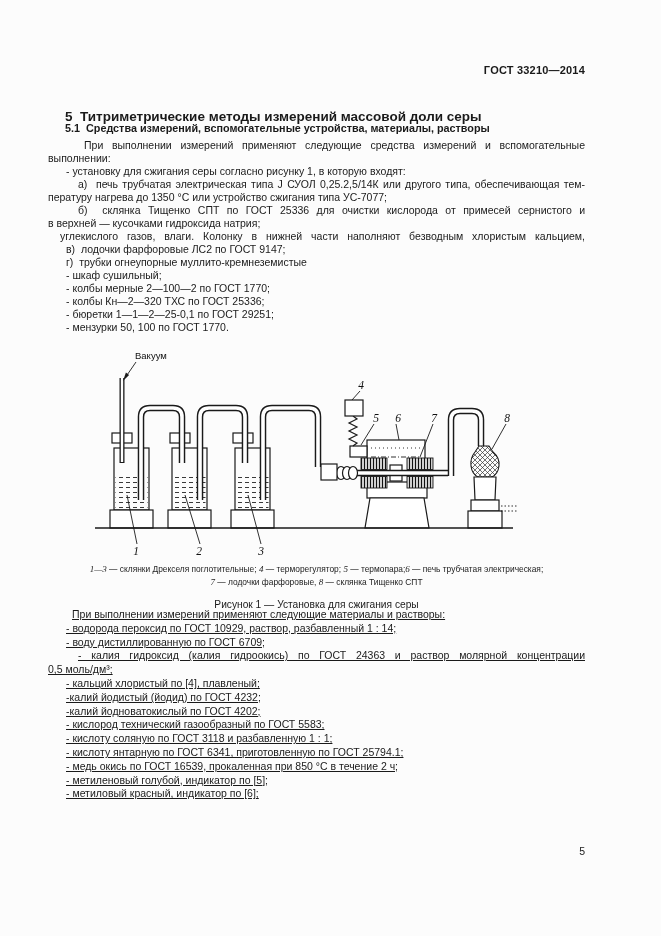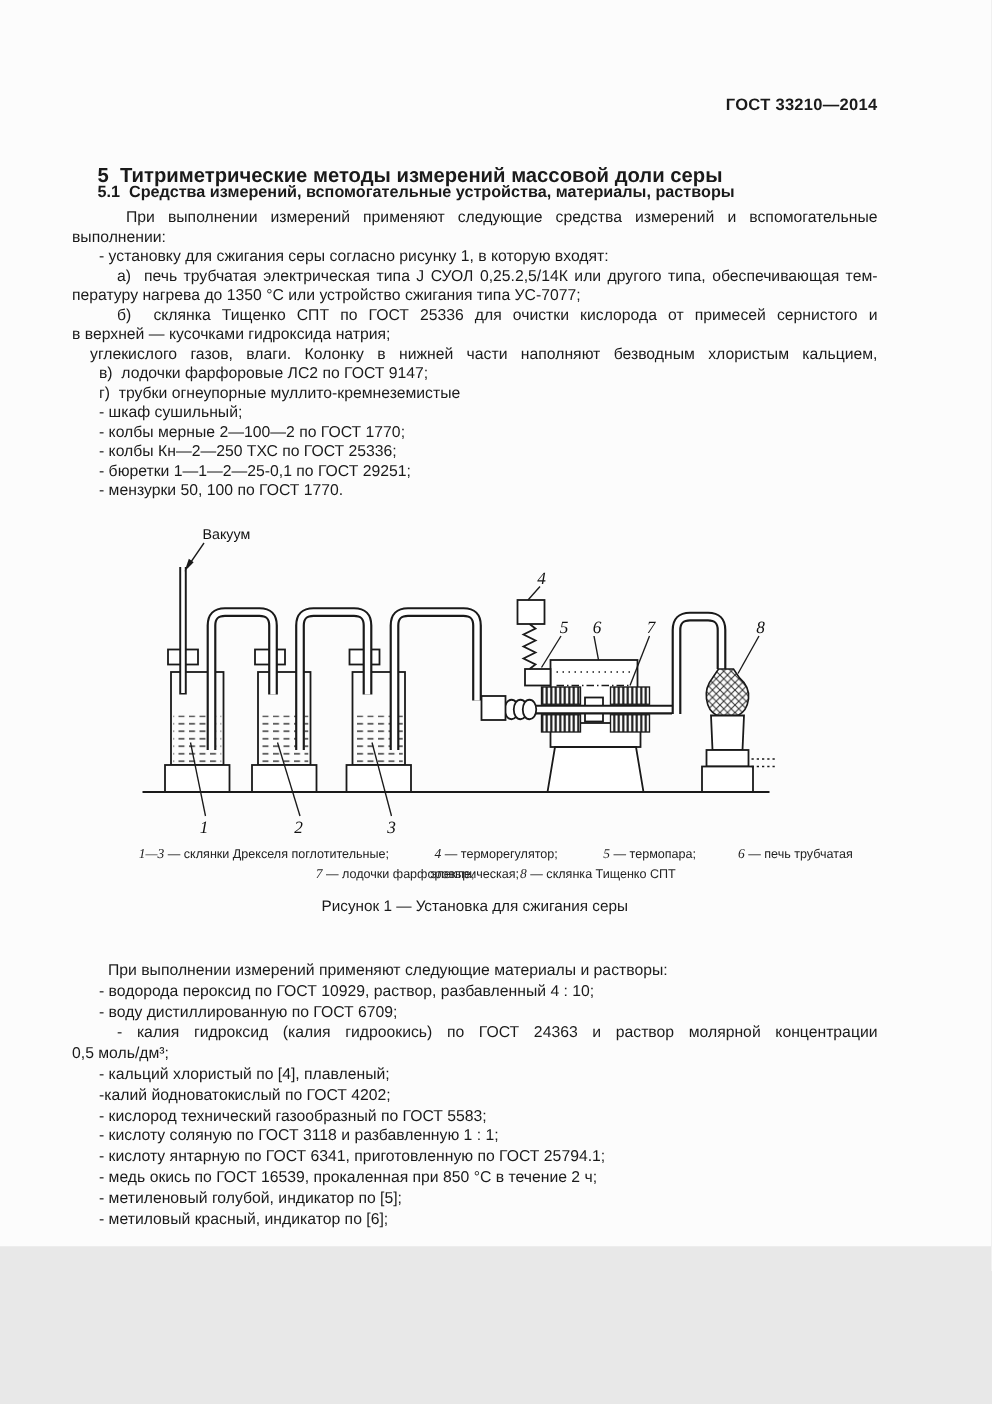--- a/index.html
+++ b/index.html
@@ -1,37 +1,37 @@
 <!DOCTYPE html>
 <html><head>
 <meta charset="utf-8">
 <style>
   html,body{margin:0;padding:0;background:#e8e8e8;}
   .page{
-    position:relative;width:661px;height:831px;background:#fcfcfc;
+    position:relative;width:661px;height:936px;background:#fcfcfc;
     font-family:"Liberation Sans",sans-serif;color:#1a1a1a;overflow:hidden;
     margin:0 auto;
   }
   .abs{position:absolute;}
   .tcol{left:48px;width:537px;}
   .hdr{top:64px;text-align:right;font-size:11px;font-weight:bold;letter-spacing:.2px;}
   .h1{top:109px;padding-left:17px;font-size:13.5px;font-weight:bold;}
   .h2{top:122px;padding-left:17px;font-size:10.8px;font-weight:bold;}
   .tblock{font-size:10.5px;}
   #blk1 .line{height:13px;line-height:13px;}
   #blk2 .line{height:13.8px;line-height:13.8px;}
   .line{white-space:nowrap;}
   .line.jus{white-space:normal;text-align:justify;text-align-last:justify;margin-left:12px;}
   .line.c-p{padding-left:24px;}
   .line.c-d{padding-left:18px;}
   .line.c-l{padding-left:18px;}
   #blk1{top:139px;}
-  #blk2{top:641px;}
+  #blk2{top:608px;text-decoration:underline;}
   .legend{font-size:8.4px;text-align:center;height:13px;line-height:13px;color:#222;}
-  .legend i{font-family:"Liberation Serif",serif;font-style:italic;font-size:9px;margin-left:28px;}
+  .legend i{font-family:"Liberation Serif",serif;font-style:italic;font-size:9px;}
   #legend1{top:563px;}
   #legend2{top:576px;}
   .caption{top:599px;text-align:center;font-size:10.2px;}
   .pagenum{top:845px;text-align:right;font-size:10.5px;}
   svg text.num{font:italic 11.5px "Liberation Serif",serif;fill:#111;}
   svg text.vac{font:9.5px "Liberation Sans",sans-serif;fill:#111;}
   .ln{stroke:#1a1a1a;stroke-width:1.2;fill:none;}
   .fw{fill:#fff;stroke:#1a1a1a;stroke-width:1.2;}
   .to{stroke:#1a1a1a;stroke-width:6.5;fill:none;}
   .ti{stroke:#fff;stroke-width:3.6;fill:none;}
@@ -55,21 +55,21 @@
       <div class="line c-d">- установку для сжигания серы согласно рисунку 1, в которую входят:</div>
       <div class="line c-l jus">а)&nbsp; печь трубчатая электрическая типа J СУОЛ 0,25.2,5/14К или другого типа, обеспечивающая тем-</div>
       <div class="line">пературу нагрева до 1350 °С или устройство сжигания типа УС-7077;</div>
       <div class="line c-l jus">б)&nbsp; склянка Тищенко СПТ по ГОСТ 25336 для очистки кислорода от примесей сернистого и</div>
       <div class="line">в верхней — кусочками гидроксида натрия;</div>
       <div class="line jus">углекислого газов, влаги. Колонку в нижней части наполняют безводным хлористым кальцием,</div>
       <div class="line c-l">в)&nbsp; лодочки фарфоровые ЛС2 по ГОСТ 9147;</div>
       <div class="line c-l">г)&nbsp; трубки огнеупорные муллито-кремнеземистые</div>
       <div class="line c-d">- шкаф сушильный;</div>
       <div class="line c-d">- колбы мерные 2—100—2 по ГОСТ 1770;</div>
-      <div class="line c-d">- колбы Кн—2—250 ТХС по ГОСТ 25336;</div>
+      <div class="line c-d">- колбы Кн—2—320 ТХС по ГОСТ 25336;</div>
       <div class="line c-d">- бюретки 1—1—2—25-0,1 по ГОСТ 29251;</div>
       <div class="line c-d">- мензурки 50, 100 по ГОСТ 1770.</div>
     </div>
 
   <svg class="abs" style="left:0;top:345px;" width="661" height="220" viewBox="0 0 661 220">
     <defs>
       <pattern id="liq" width="7" height="5" patternUnits="userSpaceOnUse">
         <path d="M0 2.5 H4" stroke="#222" stroke-width="0.9" fill="none"></path>
       </pattern>
       <pattern id="ribs" width="3" height="4" patternUnits="userSpaceOnUse">
@@ -191,25 +191,26 @@
     <text class="num" x="507" y="77" text-anchor="middle">8</text>
   </svg>
 
   <div class="abs tcol legend" id="legend1"><i>1—3</i> — склянки Дрекселя поглотительные; <i>4</i> — терморегулятор; <i>5</i> — термопара;<i>6</i> — печь трубчатая электрическая;</div>
   <div class="abs tcol legend" id="legend2"><i>7</i> — лодочки фарфоровые, <i>8</i> — склянка Тищенко СПТ</div>
 
   <div class="abs tcol caption">Рисунок 1 — Установка для сжигания серы</div>
 
   <div class="abs tcol tblock" id="blk2">
       <div class="line c-p">При выполнении измерений применяют следующие материалы и растворы:</div>
-      <div class="line c-d">- водорода пероксид по ГОСТ 10929, раствор, разбавленный 4 : 10;</div>
+      <div class="line c-d">- водорода пероксид по ГОСТ 10929, раствор, разбавленный 1 : 14;</div>
       <div class="line c-d">- воду дистиллированную по ГОСТ 6709;</div>
       <div class="line c-d jus">- калия гидроксид (калия гидроокись) по ГОСТ 24363 и раствор молярной концентрации</div>
       <div class="line">0,5 моль/дм³;</div>
       <div class="line c-d">- кальций хлористый по [4], плавленый;</div>
+      <div class="line c-d">-калий йодистый (йодид) по ГОСТ 4232;</div>
       <div class="line c-d">-калий йодноватокислый по ГОСТ 4202;</div>
       <div class="line c-d">- кислород технический газообразный по ГОСТ 5583;</div>
       <div class="line c-d">- кислоту соляную по ГОСТ 3118 и разбавленную 1 : 1;</div>
       <div class="line c-d">- кислоту янтарную по ГОСТ 6341, приготовленную по ГОСТ 25794.1;</div>
       <div class="line c-d">- медь окись по ГОСТ 16539, прокаленная при 850 °С в течение 2 ч;</div>
       <div class="line c-d">- метиленовый голубой, индикатор по [5];</div>
       <div class="line c-d">- метиловый красный, индикатор по [6];</div>
     </div>
 
   <div class="abs tcol pagenum">5</div>

